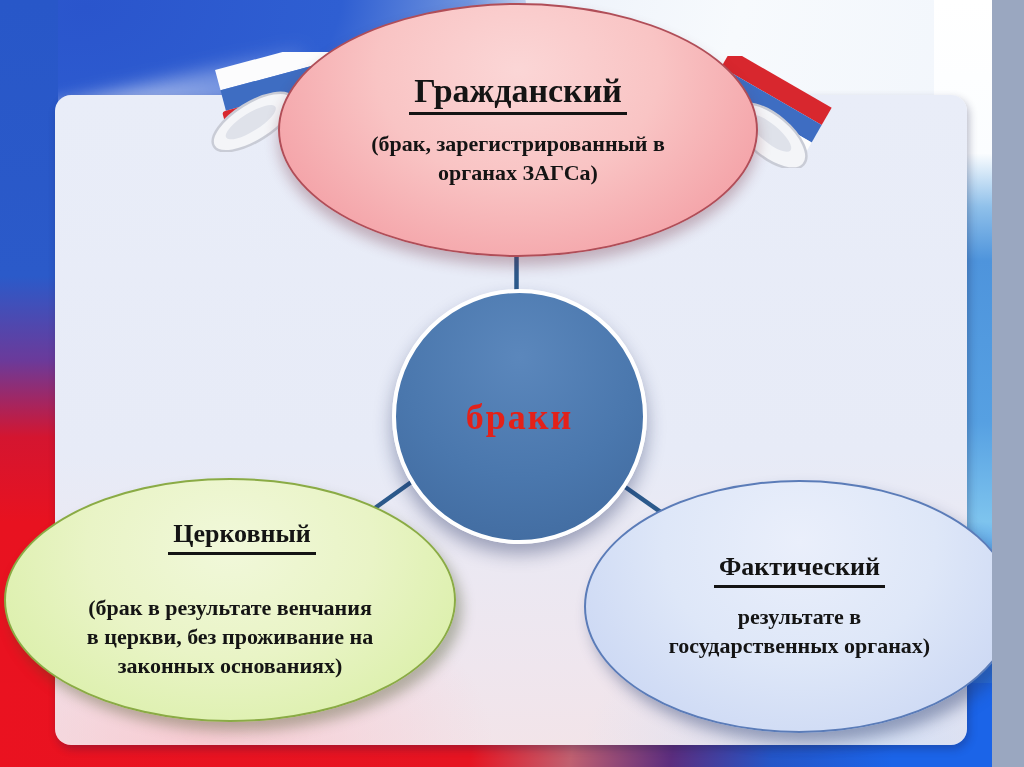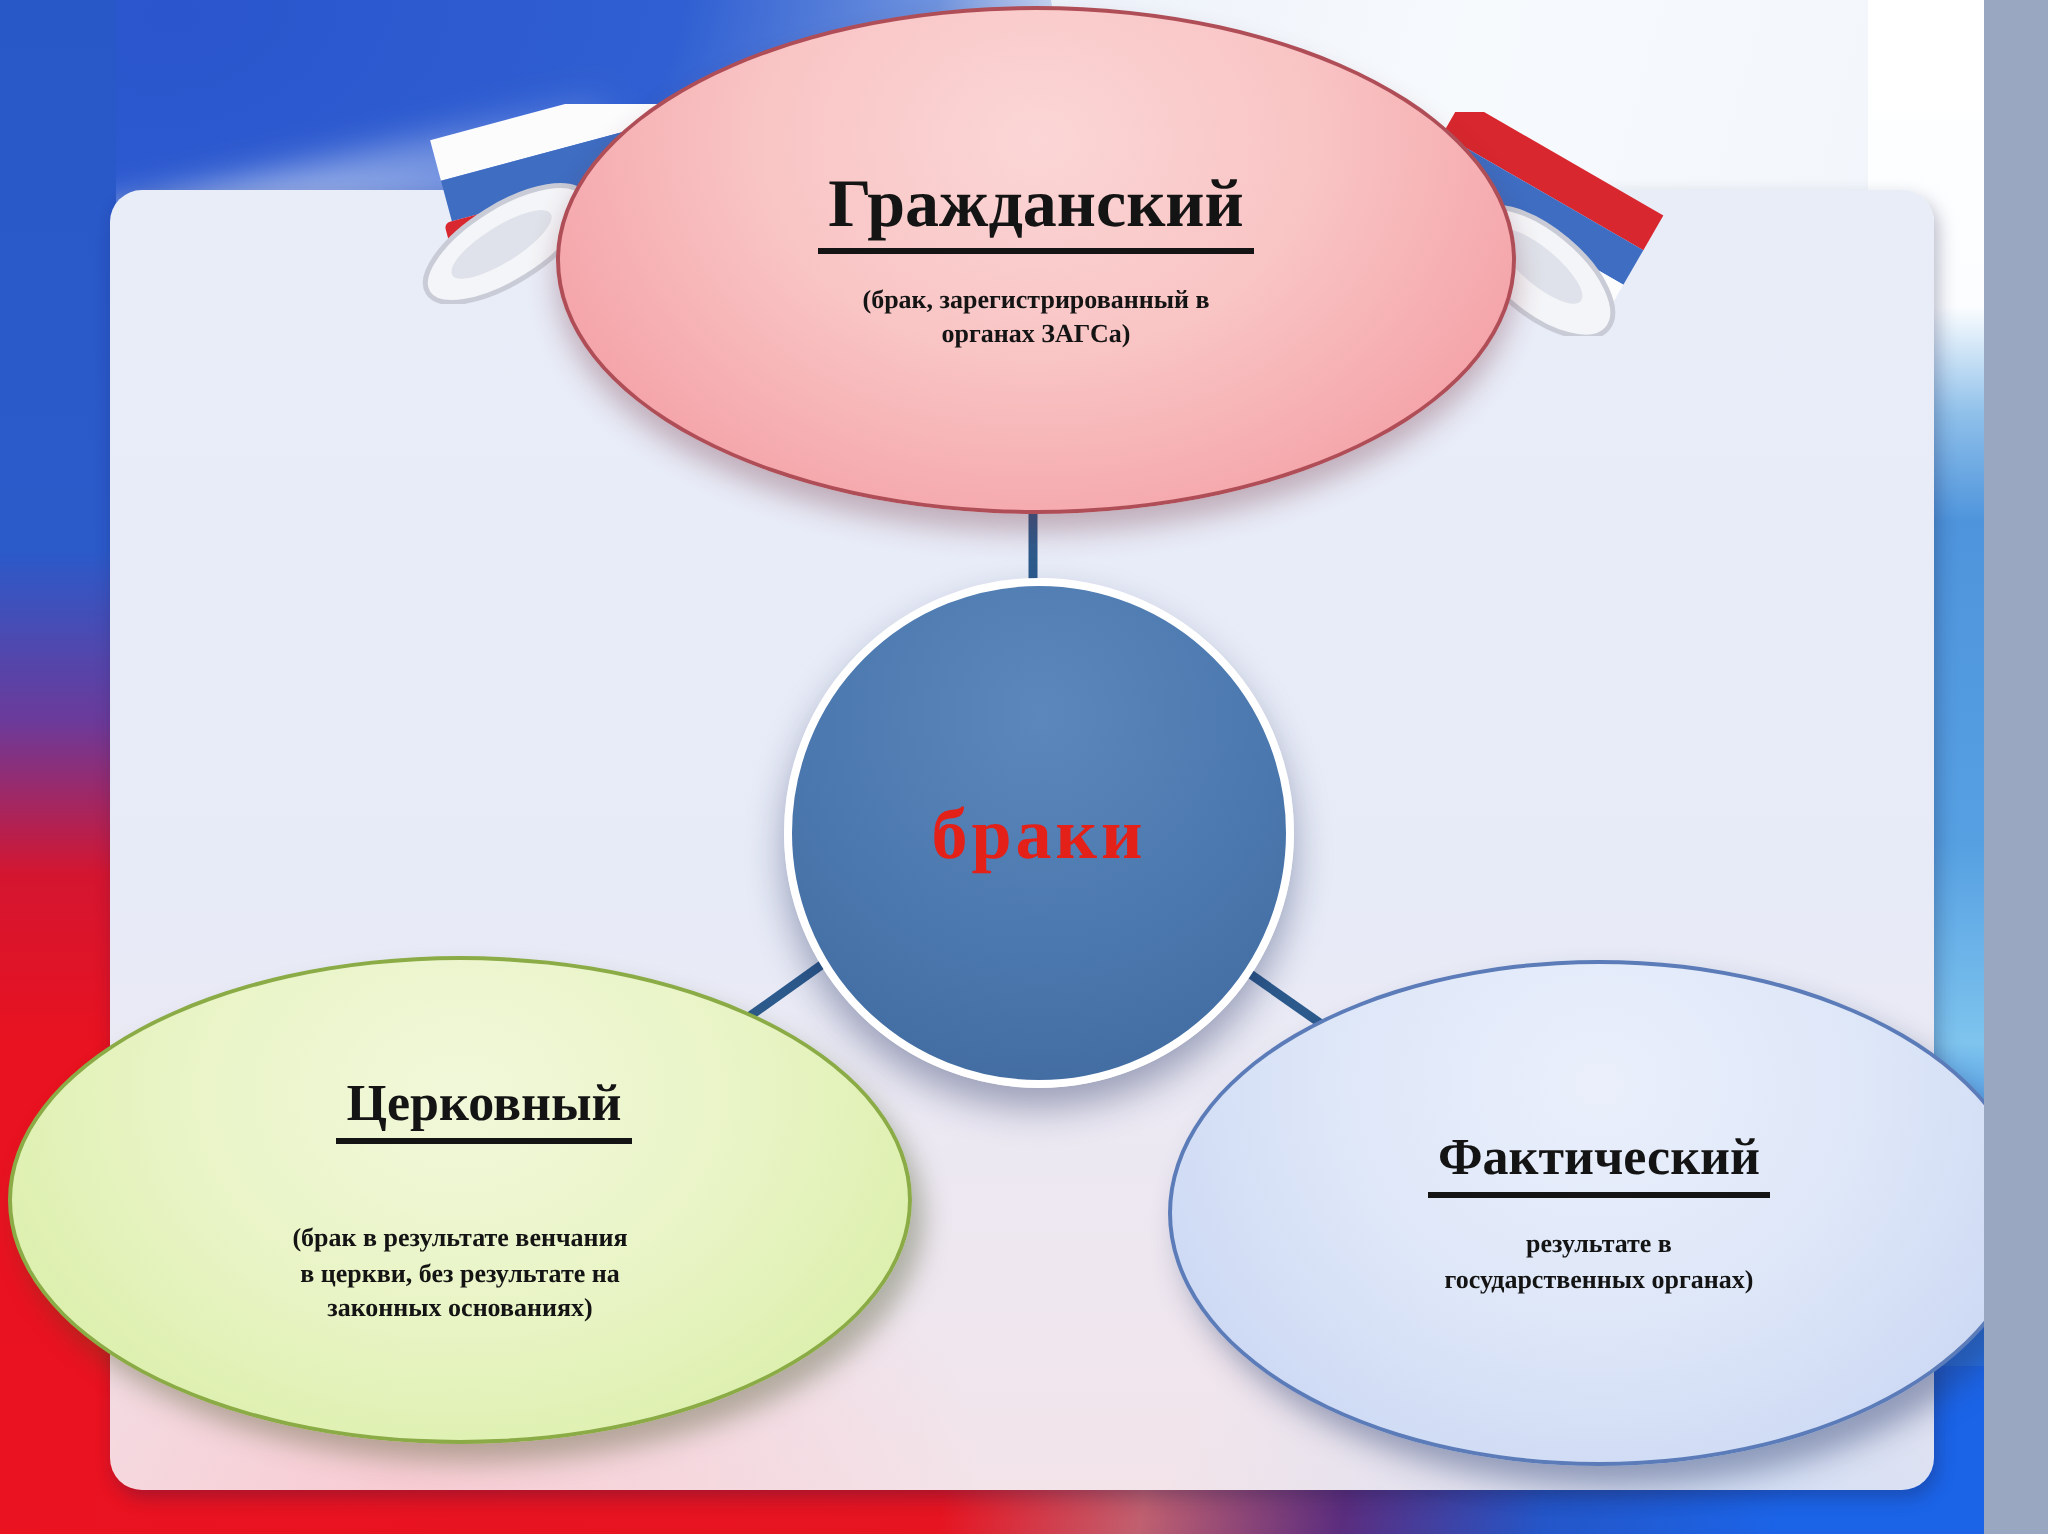--- a/index.html
+++ b/index.html
@@ -54,21 +54,21 @@
   
   .node{
     position:absolute;z-index:4;display:flex;flex-direction:column;align-items:center;justify-content:center;
     text-align:center;color:#141414;box-sizing:border-box;
   }
   .ellipse{border-radius:50%;}
   .node-title{
     display:inline-block;font-weight:700;line-height:1.05;
     border-bottom:3px solid #141414;padding:0 5px 4px;
   }
-  .node-desc{font-weight:700;font-size:13px;line-height:1.32;margin-top:14px;}
+  .node-desc{font-weight:700;font-size:22px;line-height:1.32;margin-top:14px;}
   .node-civil{
     left:278px;top:3px;width:480px;height:254px;
     background:radial-gradient(ellipse at 50% 26%,#fbd6d6 0%,#f9c4c4 42%,#f4a3a8 80%,#f0969d 100%);
     border:2.5px solid var(--c-civil-border,#b04e58);
     box-shadow:0 9px 14px rgba(110,40,55,.32);
   }
   .node-civil .node-title{font-size:34px;}
   .node-church{
     left:4px;top:478px;width:452px;height:244px;
     background:radial-gradient(ellipse at 50% 28%,#f1f8da 0%,#e9f4c6 45%,#ddf0ae 78%,#cfe89c 100%);
@@ -152,21 +152,21 @@
   </div>
 
   <div class="node node-center">
     <span class="center-label">браки</span>
   </div>
 
   <div class="node ellipse node-church">
     <span class="node-title">Церковный</span>
     <div class="node-desc desc-church">
       <div>(брак в результате венчания</div>
-      <div>в церкви, без результате на</div>
+      <div>в церкви, без проживание на</div>
       <div>законных основаниях)</div>
     </div>
   </div>
 
   <div class="node ellipse node-actual">
     <span class="node-title">Фактический</span>
     <div class="node-desc desc-actual">
       <div>результате в</div>
       <div>государственных органах)</div>
     </div>

